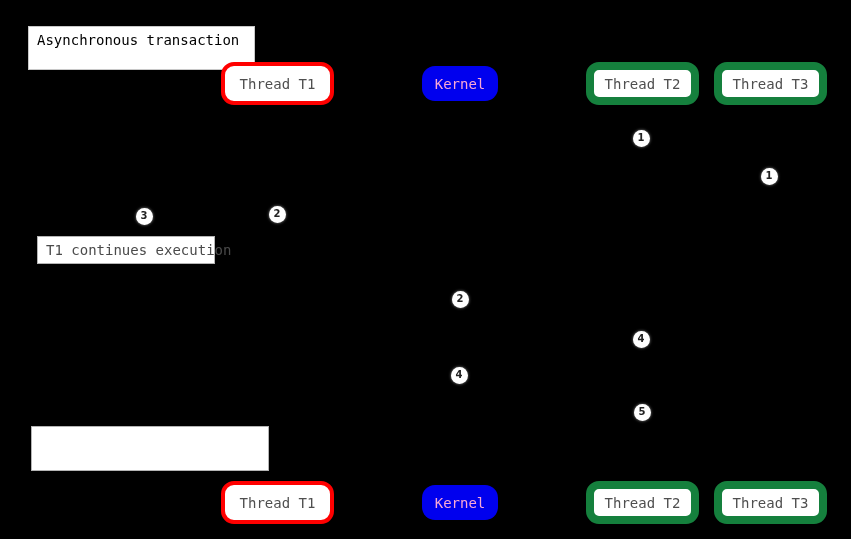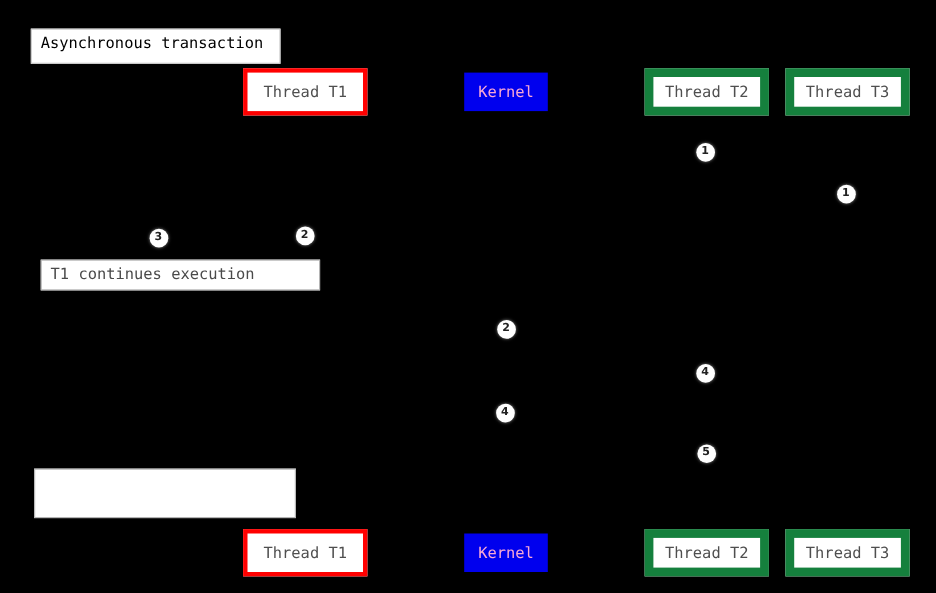--- a/index.html
+++ b/index.html
@@ -49,20 +49,21 @@
   
   .participant {
     position: absolute;
     box-sizing: border-box;
     display: flex;
     align-items: center;
     justify-content: center;
     white-space: pre;
     font-size: 14px;
     line-height: 1;
+    border-radius: 13px;
   }
 
   .participant.red {
     background: #ffffff;
     color: #4f4f4f;
     border: 4px solid #ff0000;
   }
 
   .participant.blue {
     background: #ffffff;
@@ -128,31 +129,31 @@
       <div class="nub down" style="left: 274px; top: 104px;"></div>
       <div class="nub up" style="left: 274px; top: 477px;"></div>
       <div class="nub down" style="left: 457px; top: 100px;"></div>
       <div class="nub up" style="left: 457px; top: 481px;"></div>
       <div class="nub down" style="left: 639px; top: 104px;"></div>
       <div class="nub up" style="left: 639px; top: 477px;"></div>
       <div class="nub down" style="left: 767px; top: 104px;"></div>
       <div class="nub up" style="left: 767px; top: 477px;"></div>
     </div>
 
-  <div class="title-box" id="title-box" style="left: 28px; top: 26px; width: 227px; height: 32px;">Asynchronous transaction</div>
+  <div class="title-box" id="title-box" style="left: 28px; top: 26px; width: 227px; height: 44px;">Asynchronous transaction</div>
 
   <div id="participants-top-layer">
       <div class="participant red" style="left: 221px; top: 62px; width: 113px; height: 43px;"><span>Thread T1</span></div>
       <div class="participant filled" style="left: 422px; top: 66px; width: 76px; height: 35px;"><span>Kernel</span></div>
       <div class="participant blue" style="left: 586px; top: 62px; width: 113px; height: 43px;"><span>Thread T2</span></div>
       <div class="participant blue" style="left: 714px; top: 62px; width: 113px; height: 43px;"><span>Thread T3</span></div>
     </div>
 
   <div id="notes-layer">
-      <div class="note-box" style="left: 37px; top: 236px; width: 254px; height: 28px;">T1 continues execution</div>
+      <div class="note-box" style="left: 37px; top: 236px; width: 178px; height: 28px;">T1 continues execution</div>
       <div class="note-box blank" style="left: 31px; top: 426px; width: 238px; height: 45px;"></div>
     </div>
 
   <div id="markers-layer">
       <div class="marker" style="left: 632.5px; top: 129.5px;">1</div>
       <div class="marker" style="left: 760.5px; top: 167.5px;">1</div>
       <div class="marker" style="left: 135.5px; top: 207.5px;">3</div>
       <div class="marker" style="left: 268.5px; top: 205.5px;">2</div>
       <div class="marker" style="left: 451.5px; top: 290.5px;">2</div>
       <div class="marker" style="left: 632.5px; top: 330.5px;">4</div>

